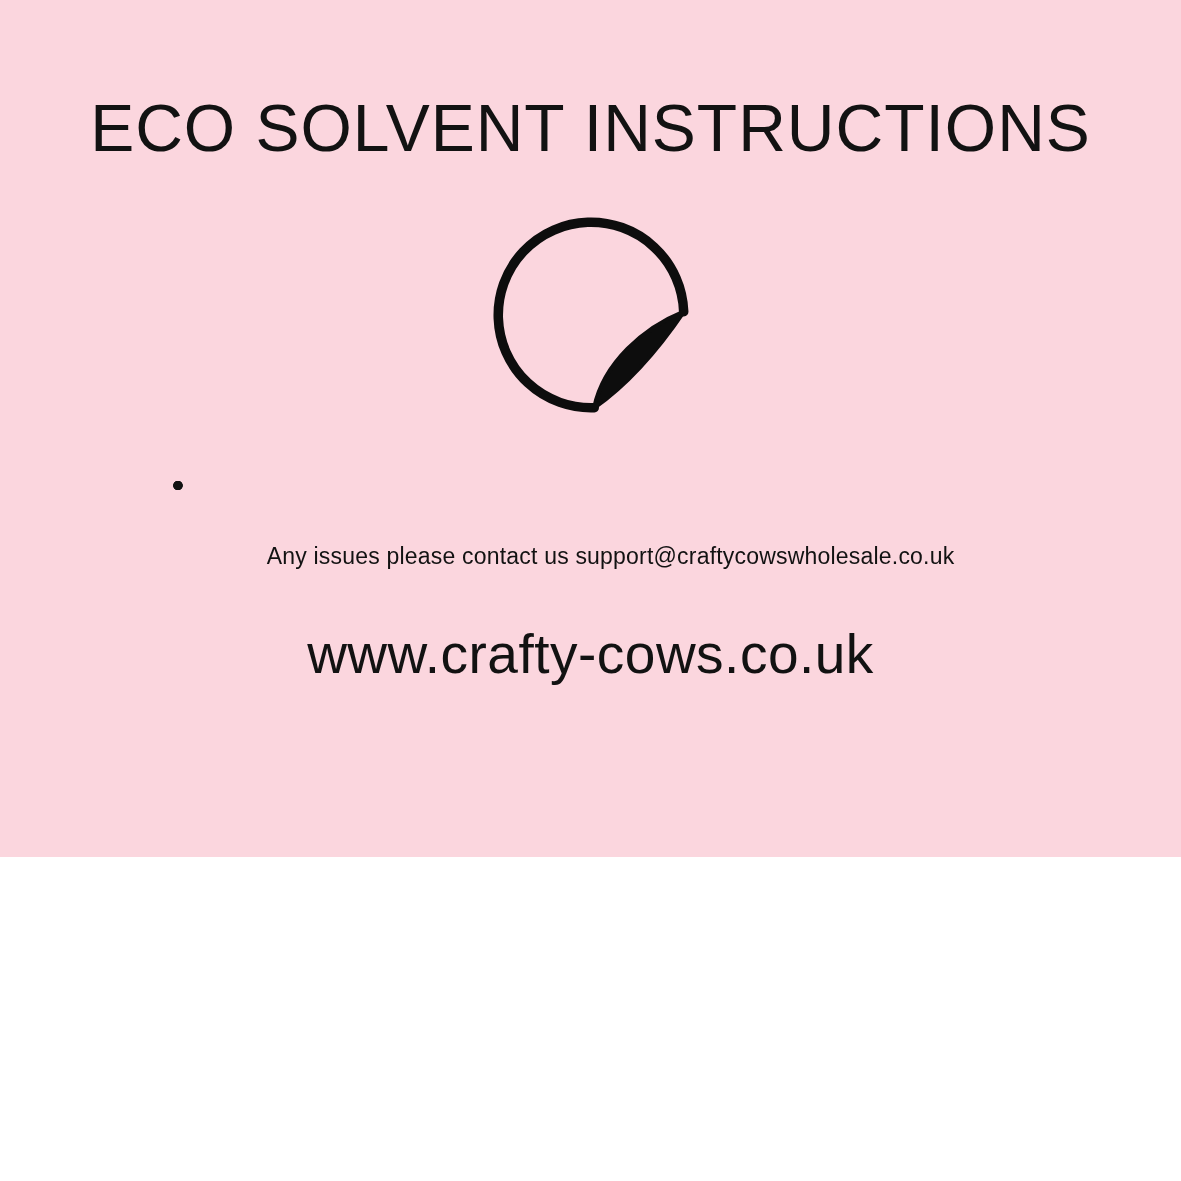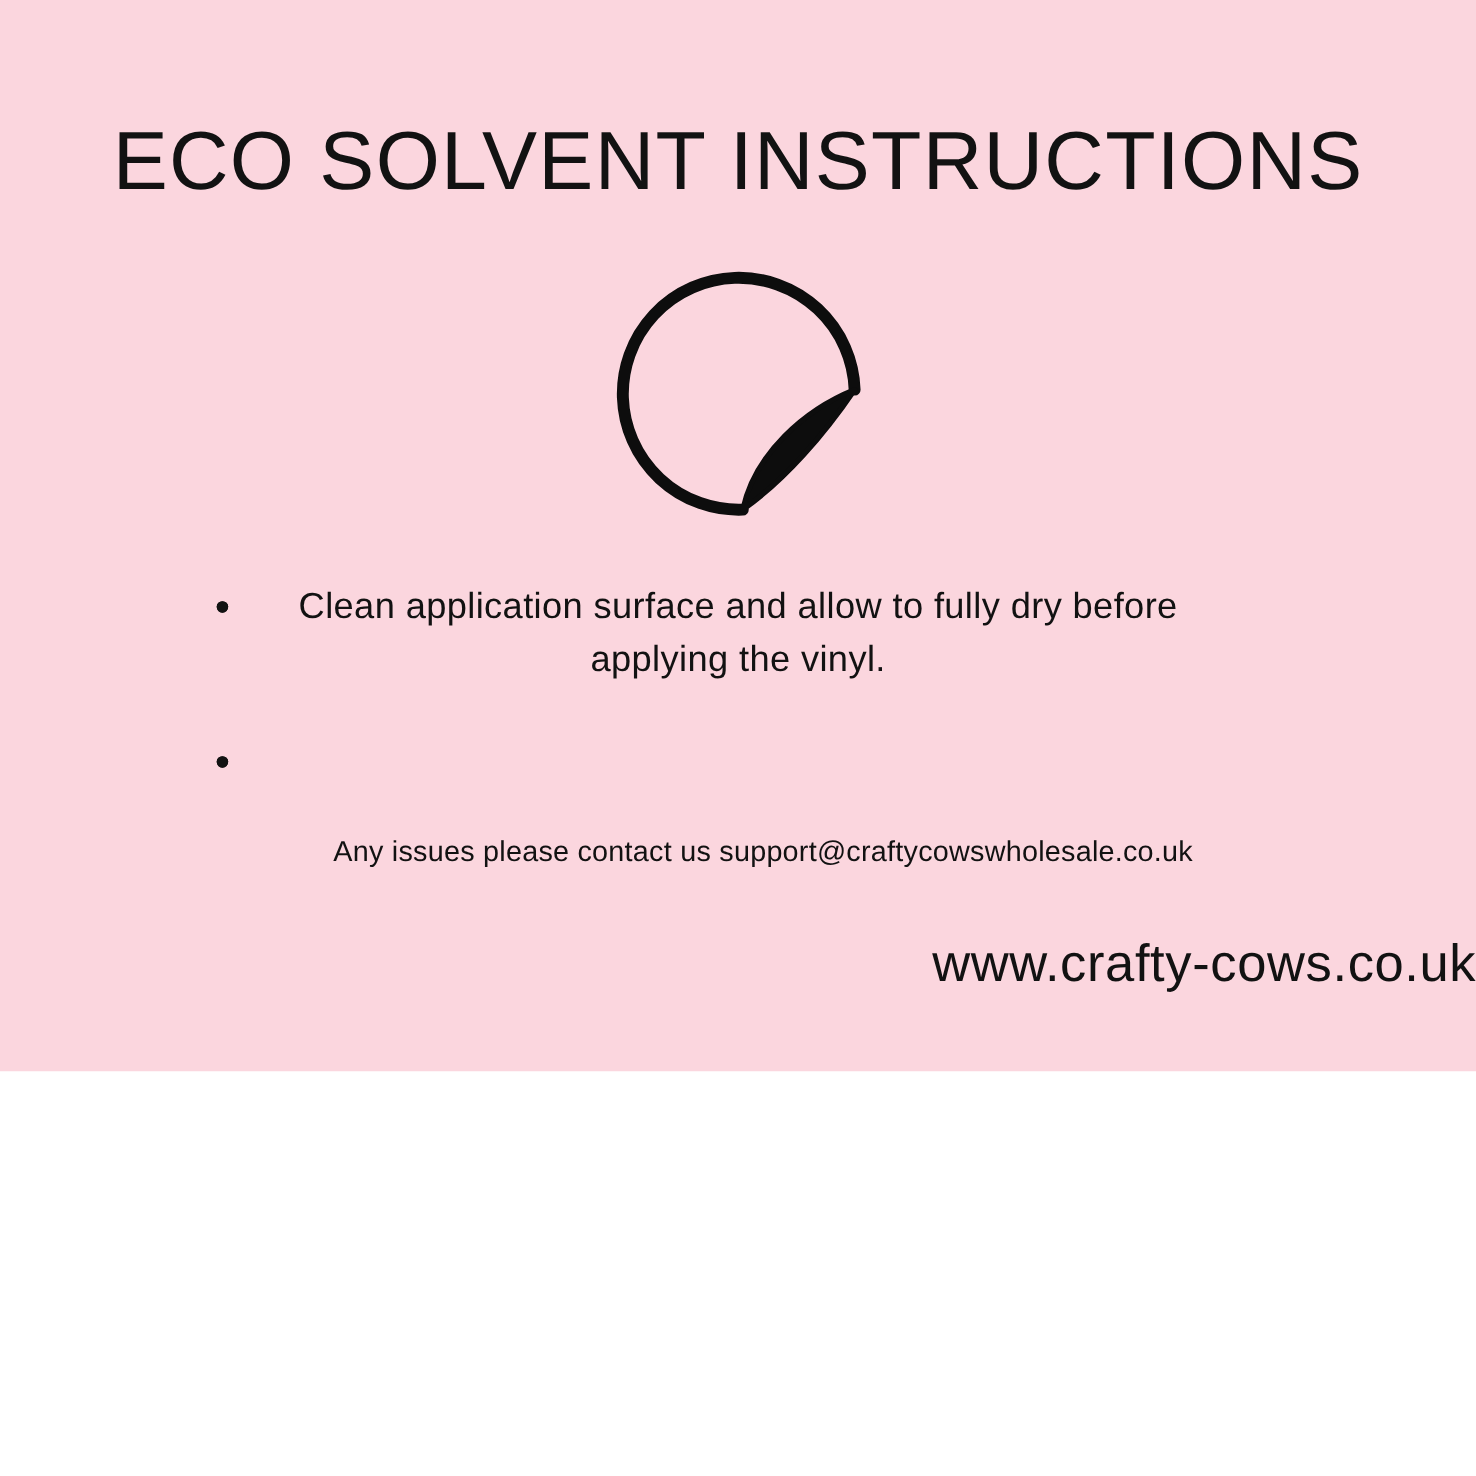--- a/index.html
+++ b/index.html
@@ -59,22 +59,22 @@
   }
   .contact-line {
     margin-top: 118px;
     text-align: center;
     font-size: 23px;
     letter-spacing: 0.2px;
     padding-left: 40px;
   }
   .website-url {
     margin-top: 52px;
-    text-align: right;
-    font-size: 42px;
+    text-align: center;
+    font-size: 55px;
     letter-spacing: 0.5px;
   }
 </style>
 </head>
 <body>
 
 <div class="page">
 
   <h1 class="title">ECO SOLVENT INSTRUCTIONS</h1>
 
@@ -90,21 +90,20 @@
       </svg>
     </span>
   </div>
 
   <ul class="instruction-list">
     <li class="instruction-item">
       <span class="bullet">•</span>
     </li>
     <li class="instruction-item">
       <span class="bullet">•</span>
-      <div class="instruction-text">Clean application surface and allow to fully dry before applying the vinyl.</div>
     </li>
     <li class="instruction-item">
       <span class="bullet">•</span>
     </li>
     <li class="instruction-item">
       <span class="bullet">•</span>
     </li>
   </ul>
 
   <div class="contact-line">Any issues please contact us support@craftycowswholesale.co.uk</div>

